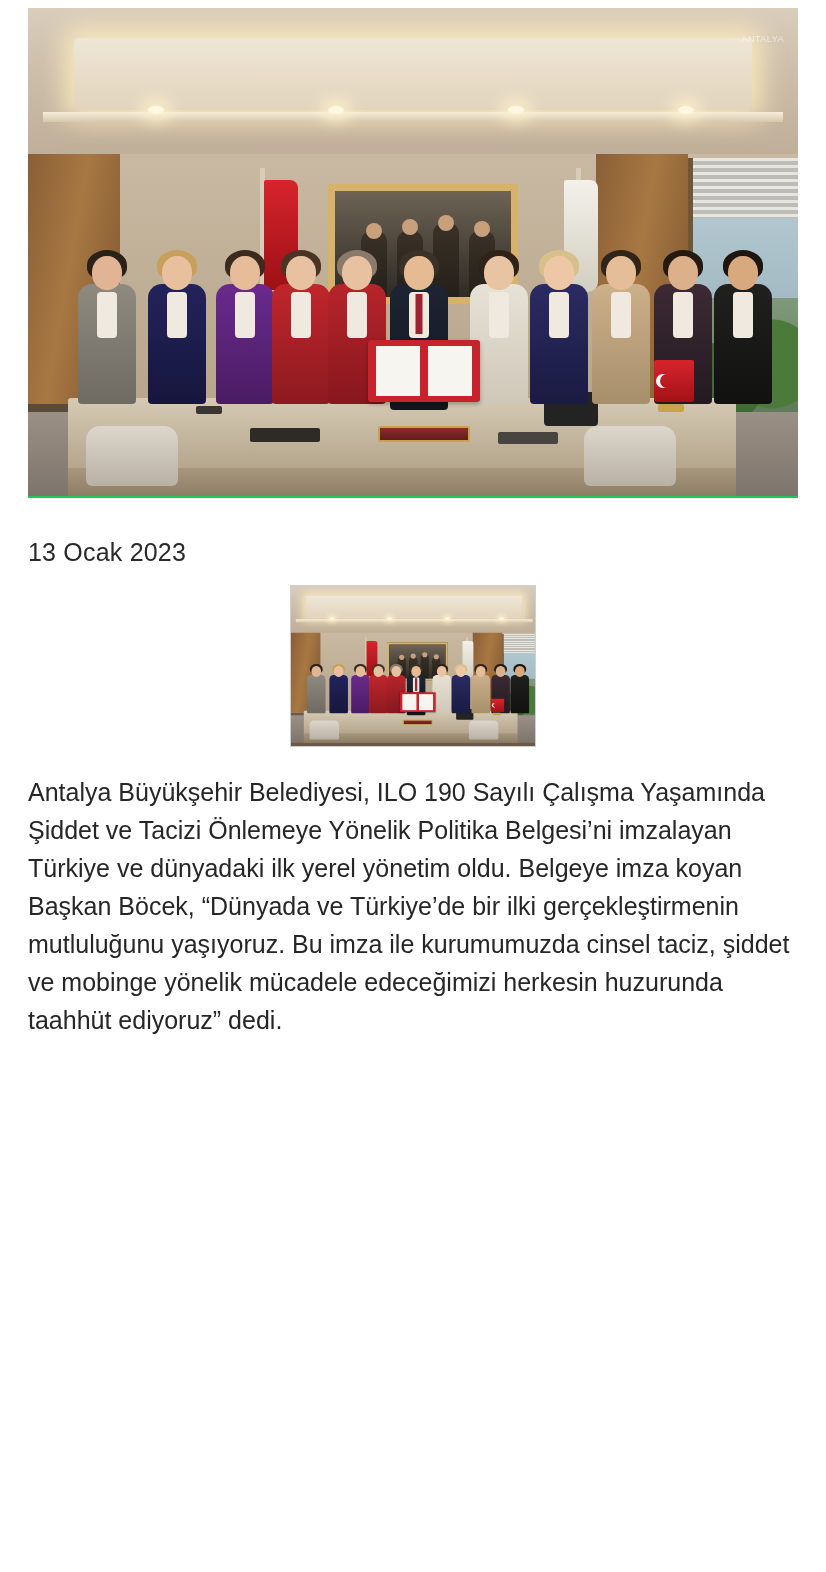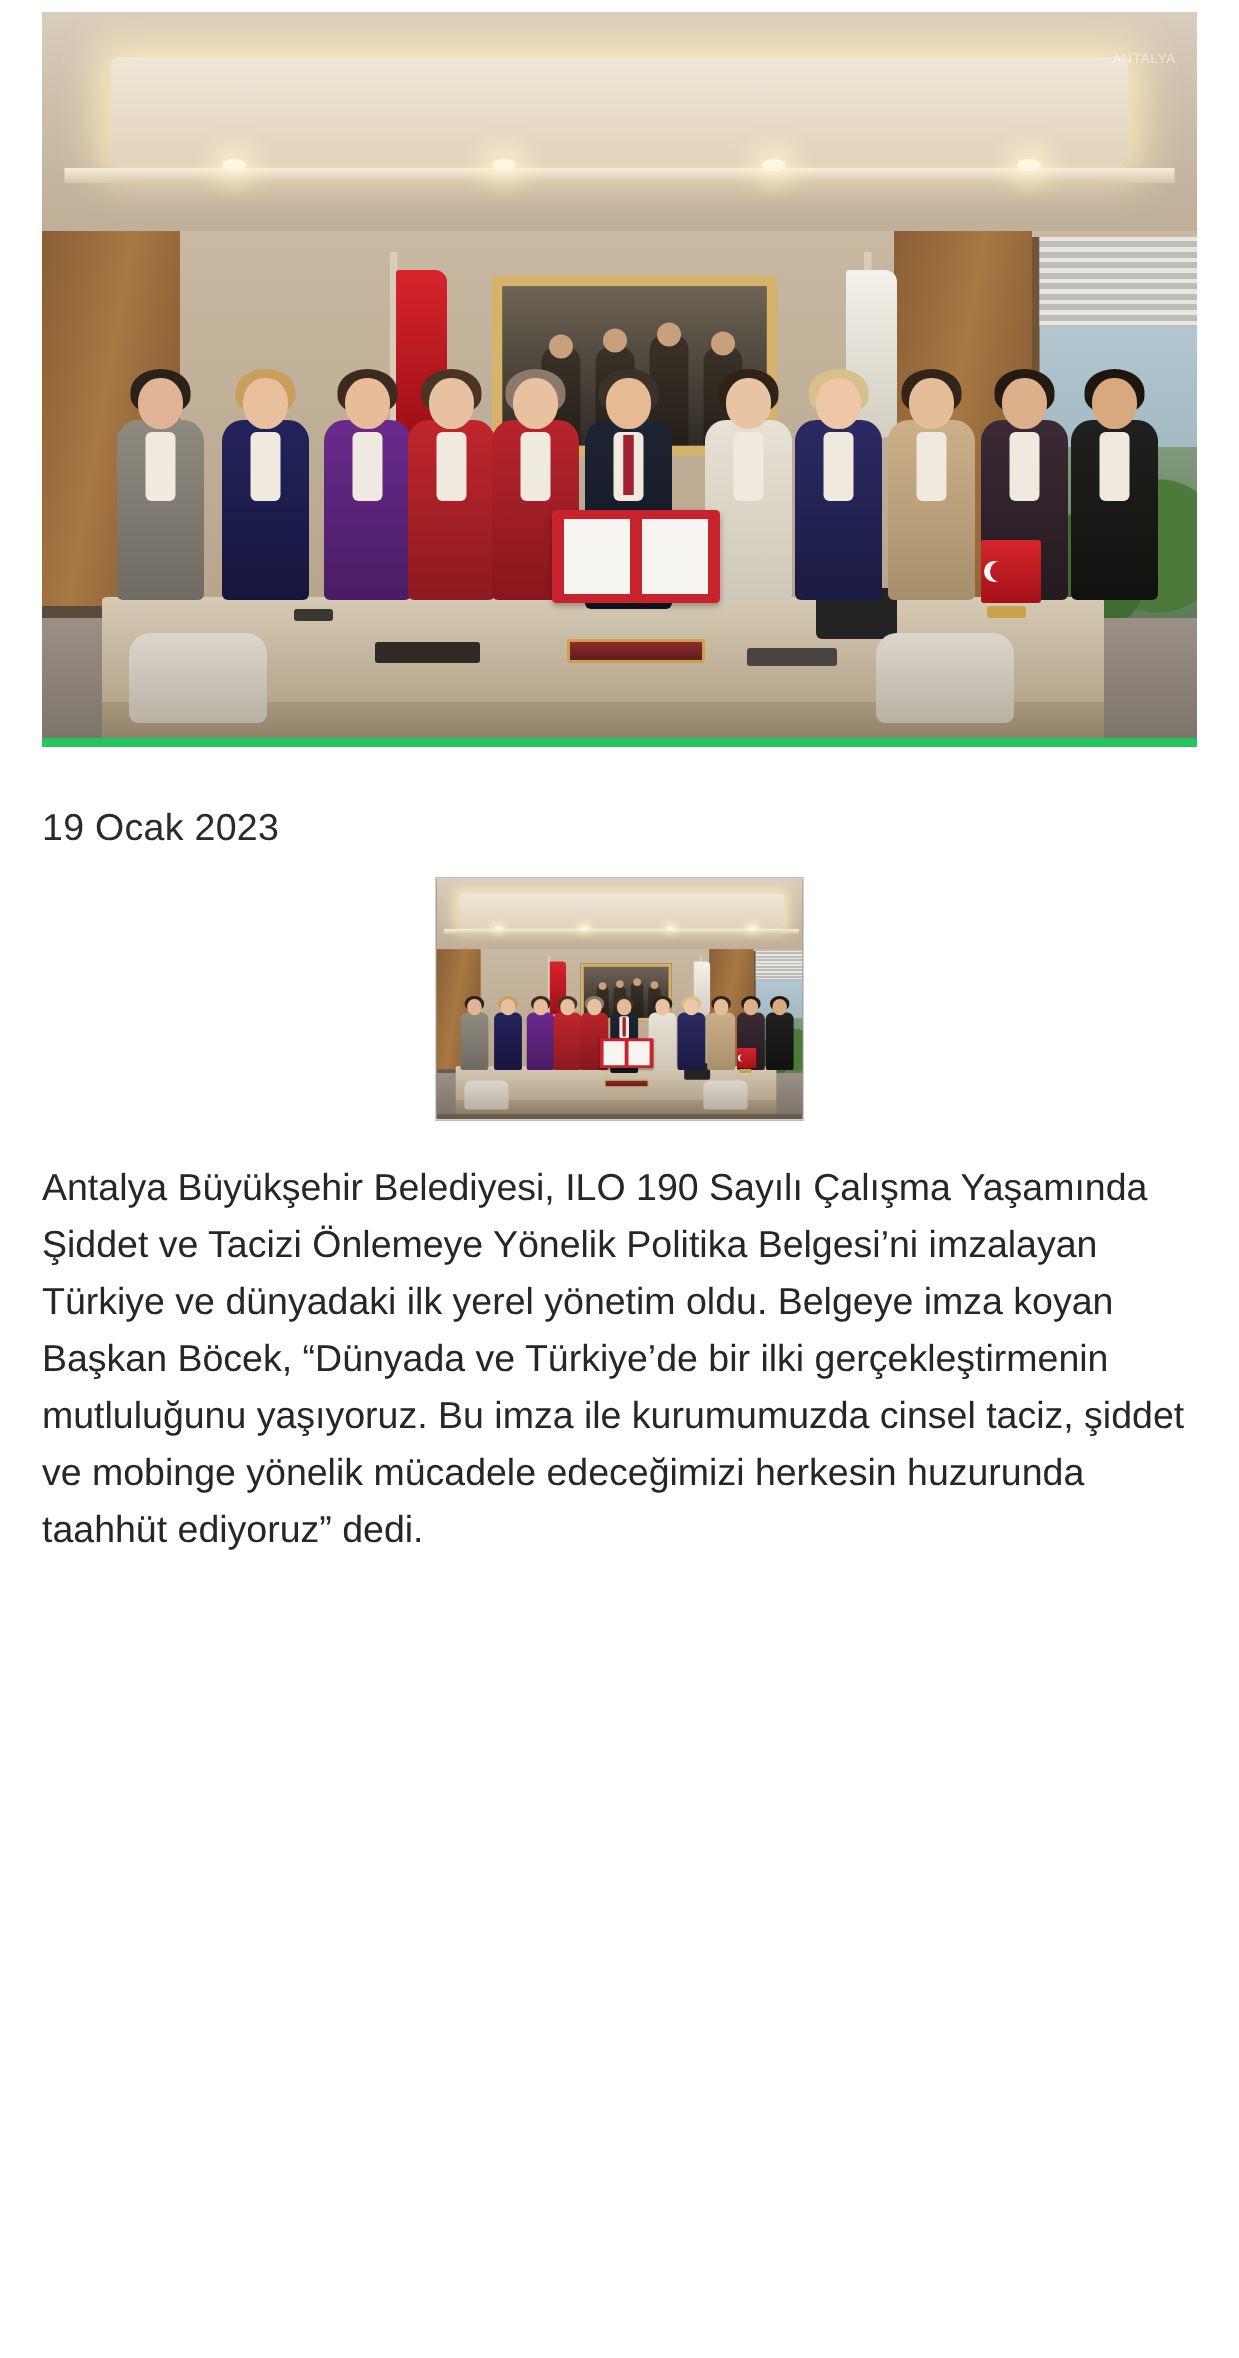--- a/index.html
+++ b/index.html
@@ -26,21 +26,21 @@
   .hero-wrap {
     margin: 8px 28px 0 28px;
     position: relative;
   }
   .hero {
     position: relative;
     width: 770px;
     height: 490px;
     overflow: hidden;
     background: #5a4a3c;
-    border-bottom: 6px solid #22c55e;
+    border-bottom: 2px solid #22c55e;
   }
   .hero .watermark {
     position: absolute;
     top: 26px;
     right: 14px;
     font-size: 9px;
     color: rgba(255,255,255,0.55);
     letter-spacing: .5px;
     z-index: 40;
   }
@@ -400,21 +400,21 @@
           <div class="moon"></div>
           <div class="base"></div>
       </div>
       <div class="chair" style="left:58px;"></div>
       <div class="chair" style="left:556px;"></div>
 
       <div class="watermark">ANTALYA</div>
     </div>
   </div>
 
-  <div class="date">19 Ocak 2023</div>
+  <div class="date">13 Ocak 2023</div>
 
   <div class="thumb-row">
     <div class="thumb">
       <div class="mini">
         <div class="ceiling"></div>
         <div class="downlight" style="left:120px"></div>
         <div class="downlight" style="left:300px"></div>
         <div class="downlight" style="left:480px"></div>
         <div class="downlight" style="left:650px"></div>
         <div class="wall"></div>

